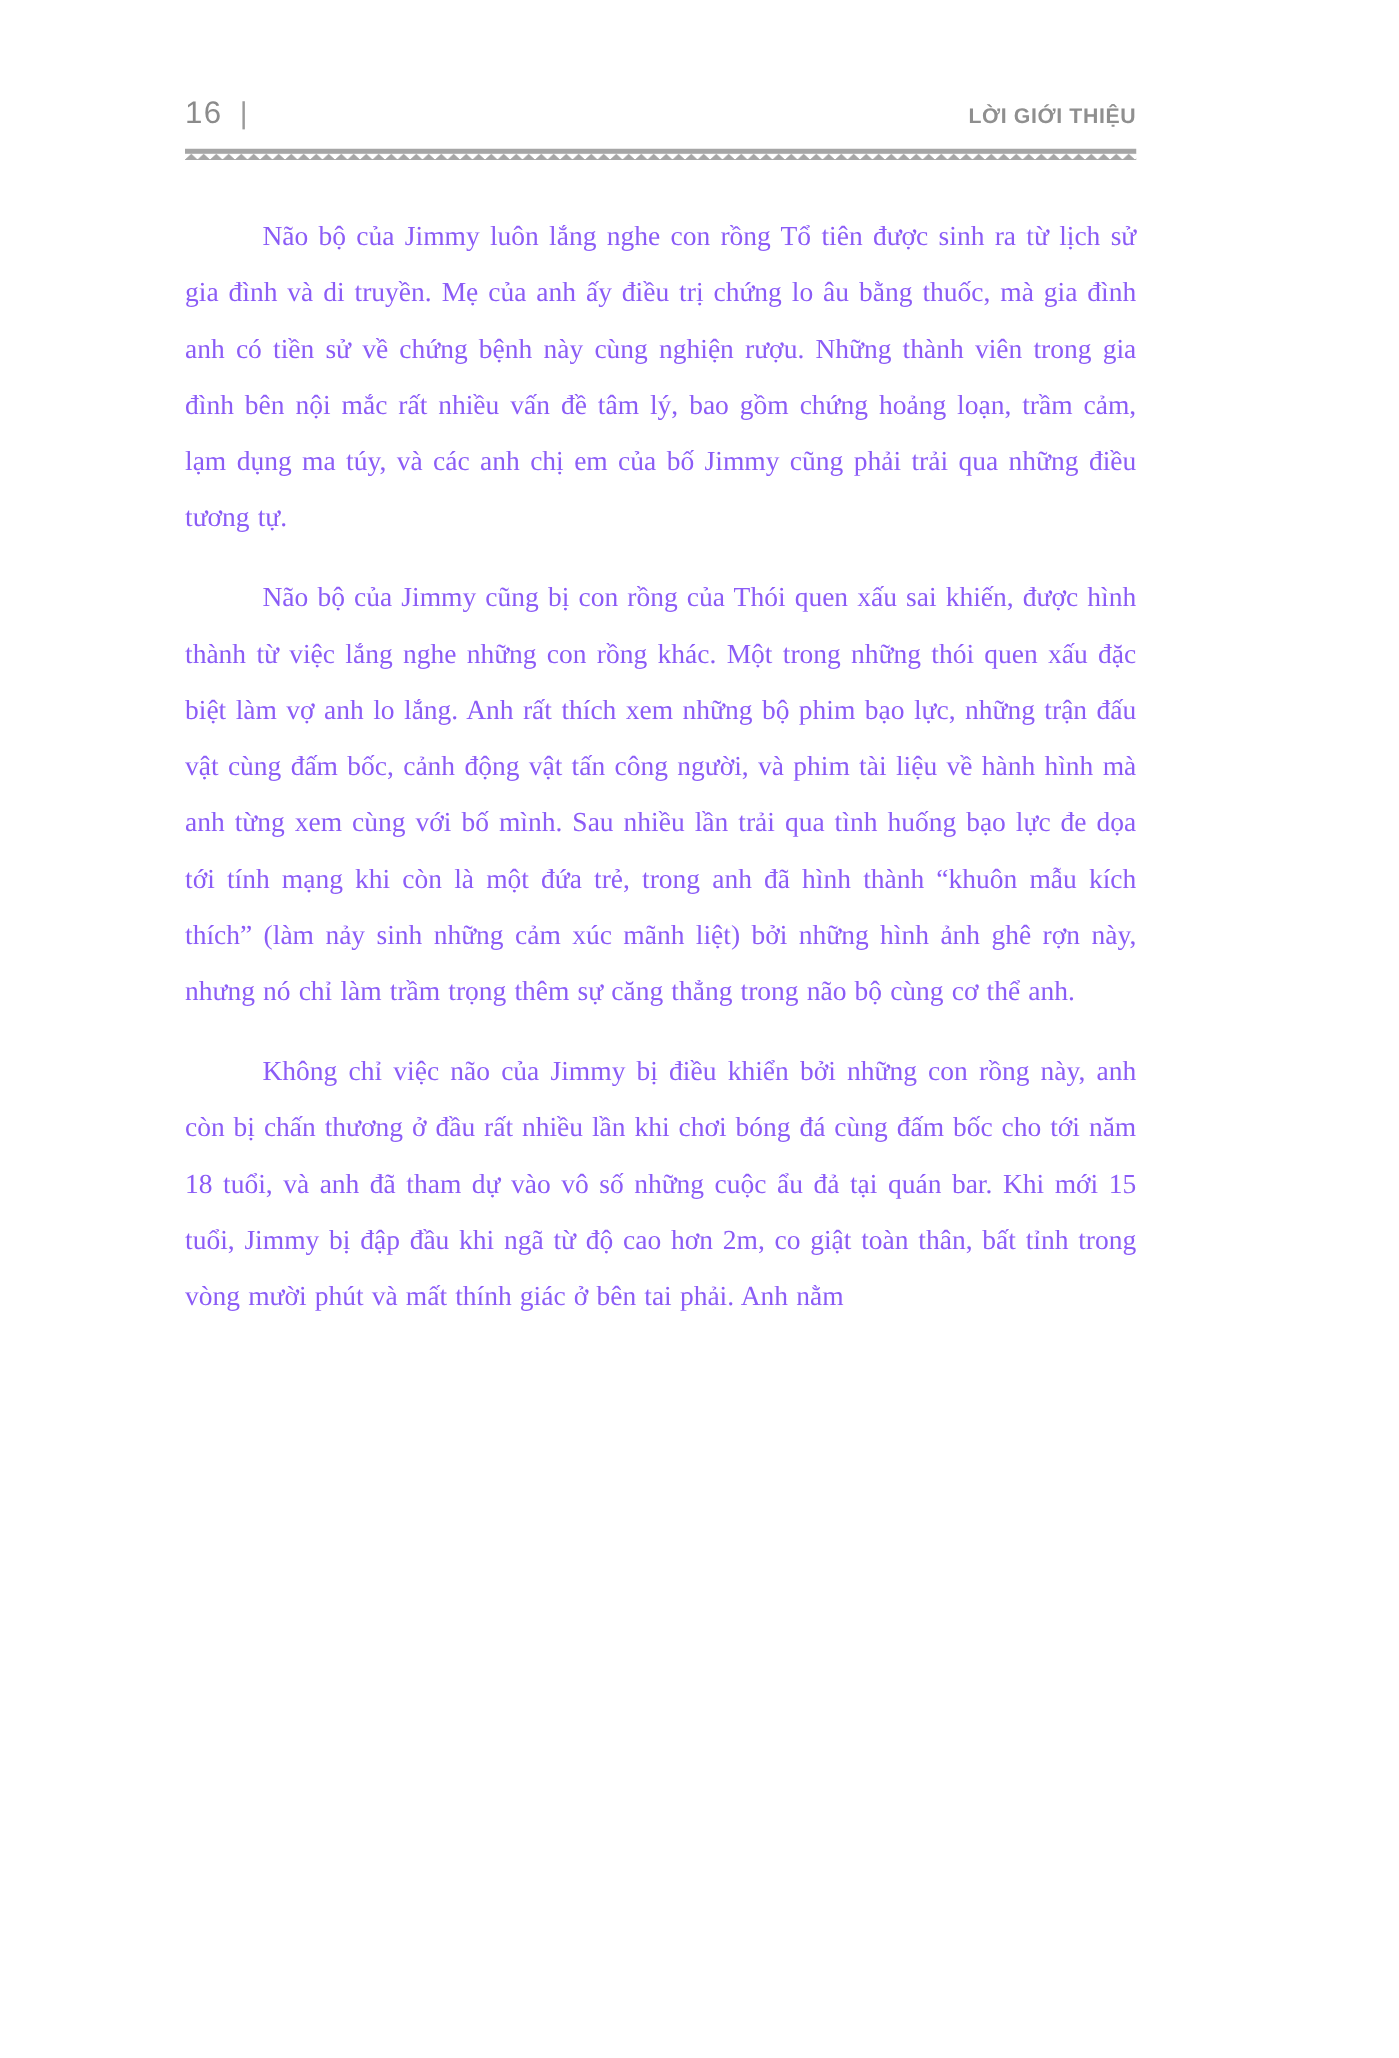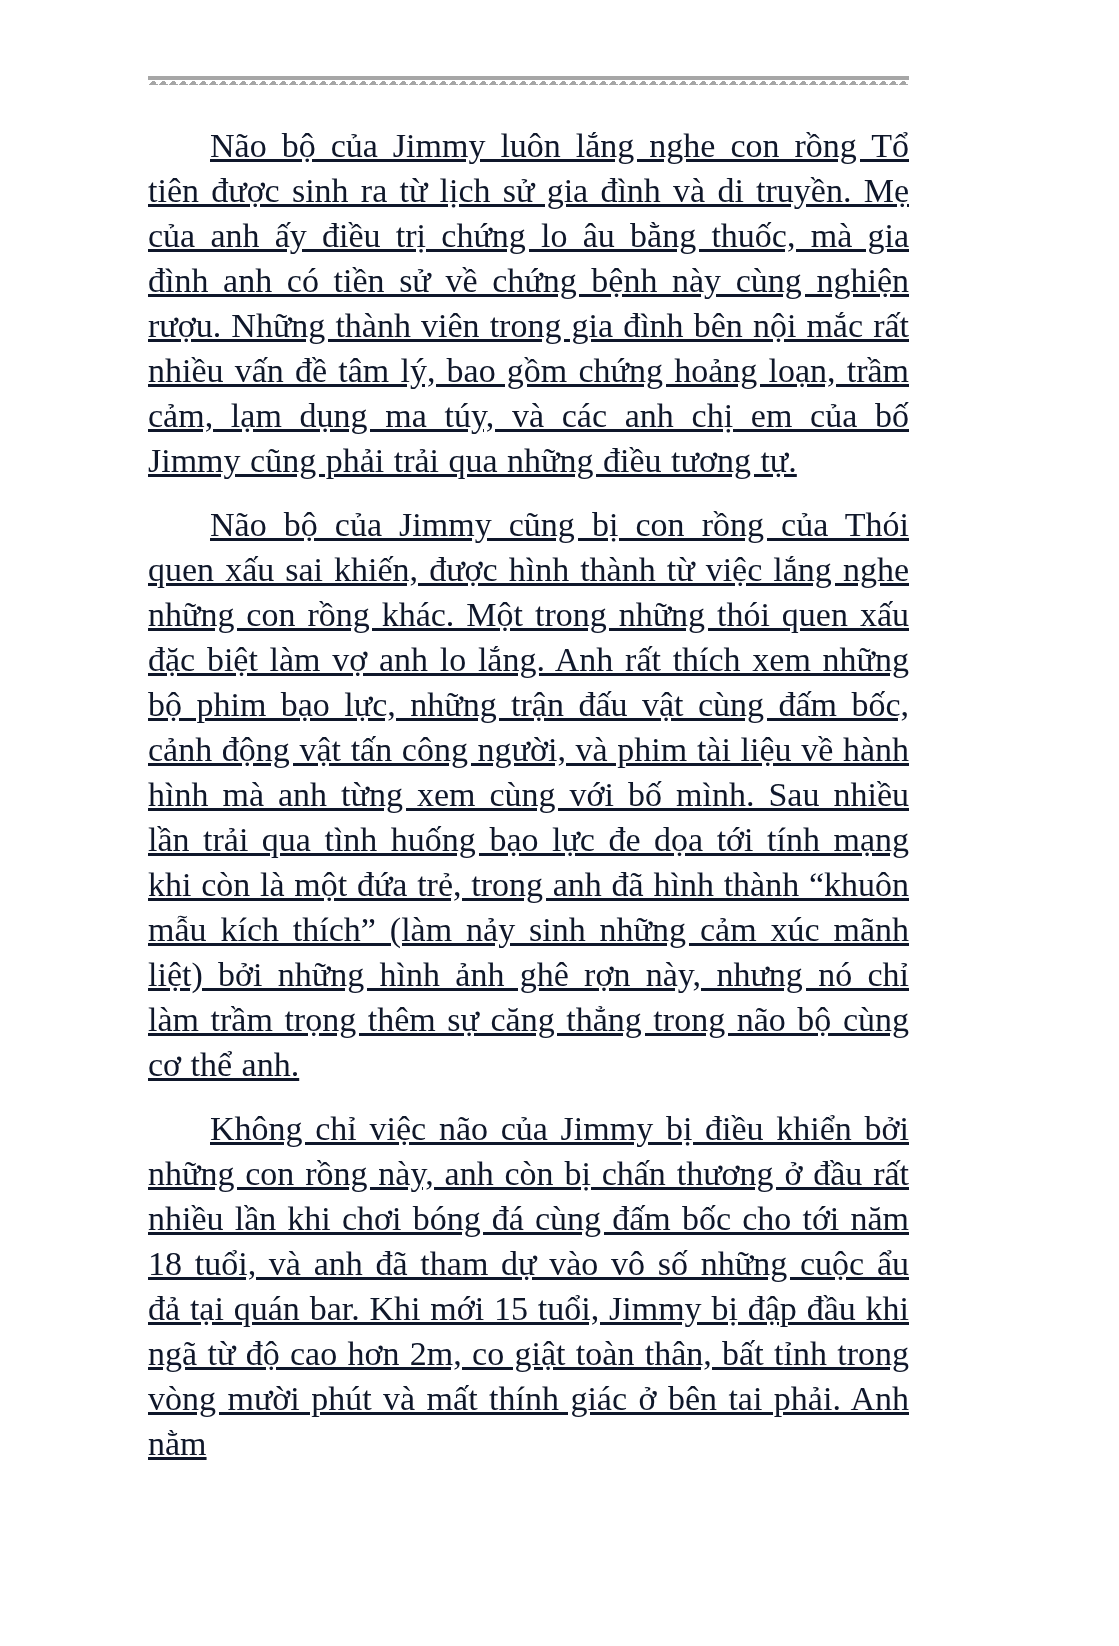--- a/index.html
+++ b/index.html
@@ -47,35 +47,41 @@
   .rule {
     height: 4px;
     background: #a6a6a6;
   }
   .rule-zigzag {
     height: 5px;
     background: conic-gradient(from 135deg at 50% 0, #a6a6a6 90deg, transparent 0) 0 0 / 10px 5px repeat-x;
     margin-bottom: 38px;
   }
   .body-text p {
-    font-size: 34px;
+    font-size: 22px;
     line-height: 45px;
     text-align: justify;
     text-indent: 62px;
-    color: #0f172a;
+    color: #8b5cf6;
     margin-bottom: 19px;
     word-spacing: 1px;
-    text-decoration: underline;
   }
 </style>
 </head>
 <body>
 
 <div class="page">
 
+  <div class="header">
+    <div class="page-num">
+      <span>16</span>
+      <span class="sep">|</span>
+    </div>
+    <div class="running-title">LỜI GIỚI THIỆU</div>
+  </div>
 
   <div class="rule"></div>
   <div class="rule-zigzag"></div>
 
   <div class="body-text">
     <p>Não bộ của Jimmy luôn lắng nghe con rồng Tổ tiên được sinh ra từ lịch sử gia đình và di truyền. Mẹ của anh ấy điều trị chứng lo âu bằng thuốc, mà gia đình anh có tiền sử về chứng bệnh này cùng nghiện rượu. Những thành viên trong gia đình bên nội mắc rất nhiều vấn đề tâm lý, bao gồm chứng hoảng loạn, trầm cảm, lạm dụng ma túy, và các anh chị em của bố Jimmy cũng phải trải qua những điều tương tự.</p>
     <p>Não bộ của Jimmy cũng bị con rồng của Thói quen xấu sai khiến, được hình thành từ việc lắng nghe những con rồng khác. Một trong những thói quen xấu đặc biệt làm vợ anh lo lắng. Anh rất thích xem những bộ phim bạo lực, những trận đấu vật cùng đấm bốc, cảnh động vật tấn công người, và phim tài liệu về hành hình mà anh từng xem cùng với bố mình. Sau nhiều lần trải qua tình huống bạo lực đe dọa tới tính mạng khi còn là một đứa trẻ, trong anh đã hình thành “khuôn mẫu kích thích” (làm nảy sinh những cảm xúc mãnh liệt) bởi những hình ảnh ghê rợn này, nhưng nó chỉ làm trầm trọng thêm sự căng thẳng trong não bộ cùng cơ thể anh.</p>
     <p>Không chỉ việc não của Jimmy bị điều khiển bởi những con rồng này, anh còn bị chấn thương ở đầu rất nhiều lần khi chơi bóng đá cùng đấm bốc cho tới năm 18 tuổi, và anh đã tham dự vào vô số những cuộc ẩu đả tại quán bar. Khi mới 15 tuổi, Jimmy bị đập đầu khi ngã từ độ cao hơn 2m, co giật toàn thân, bất tỉnh trong vòng mười phút và mất thính giác ở bên tai phải. Anh nằm</p>
   </div>
 

